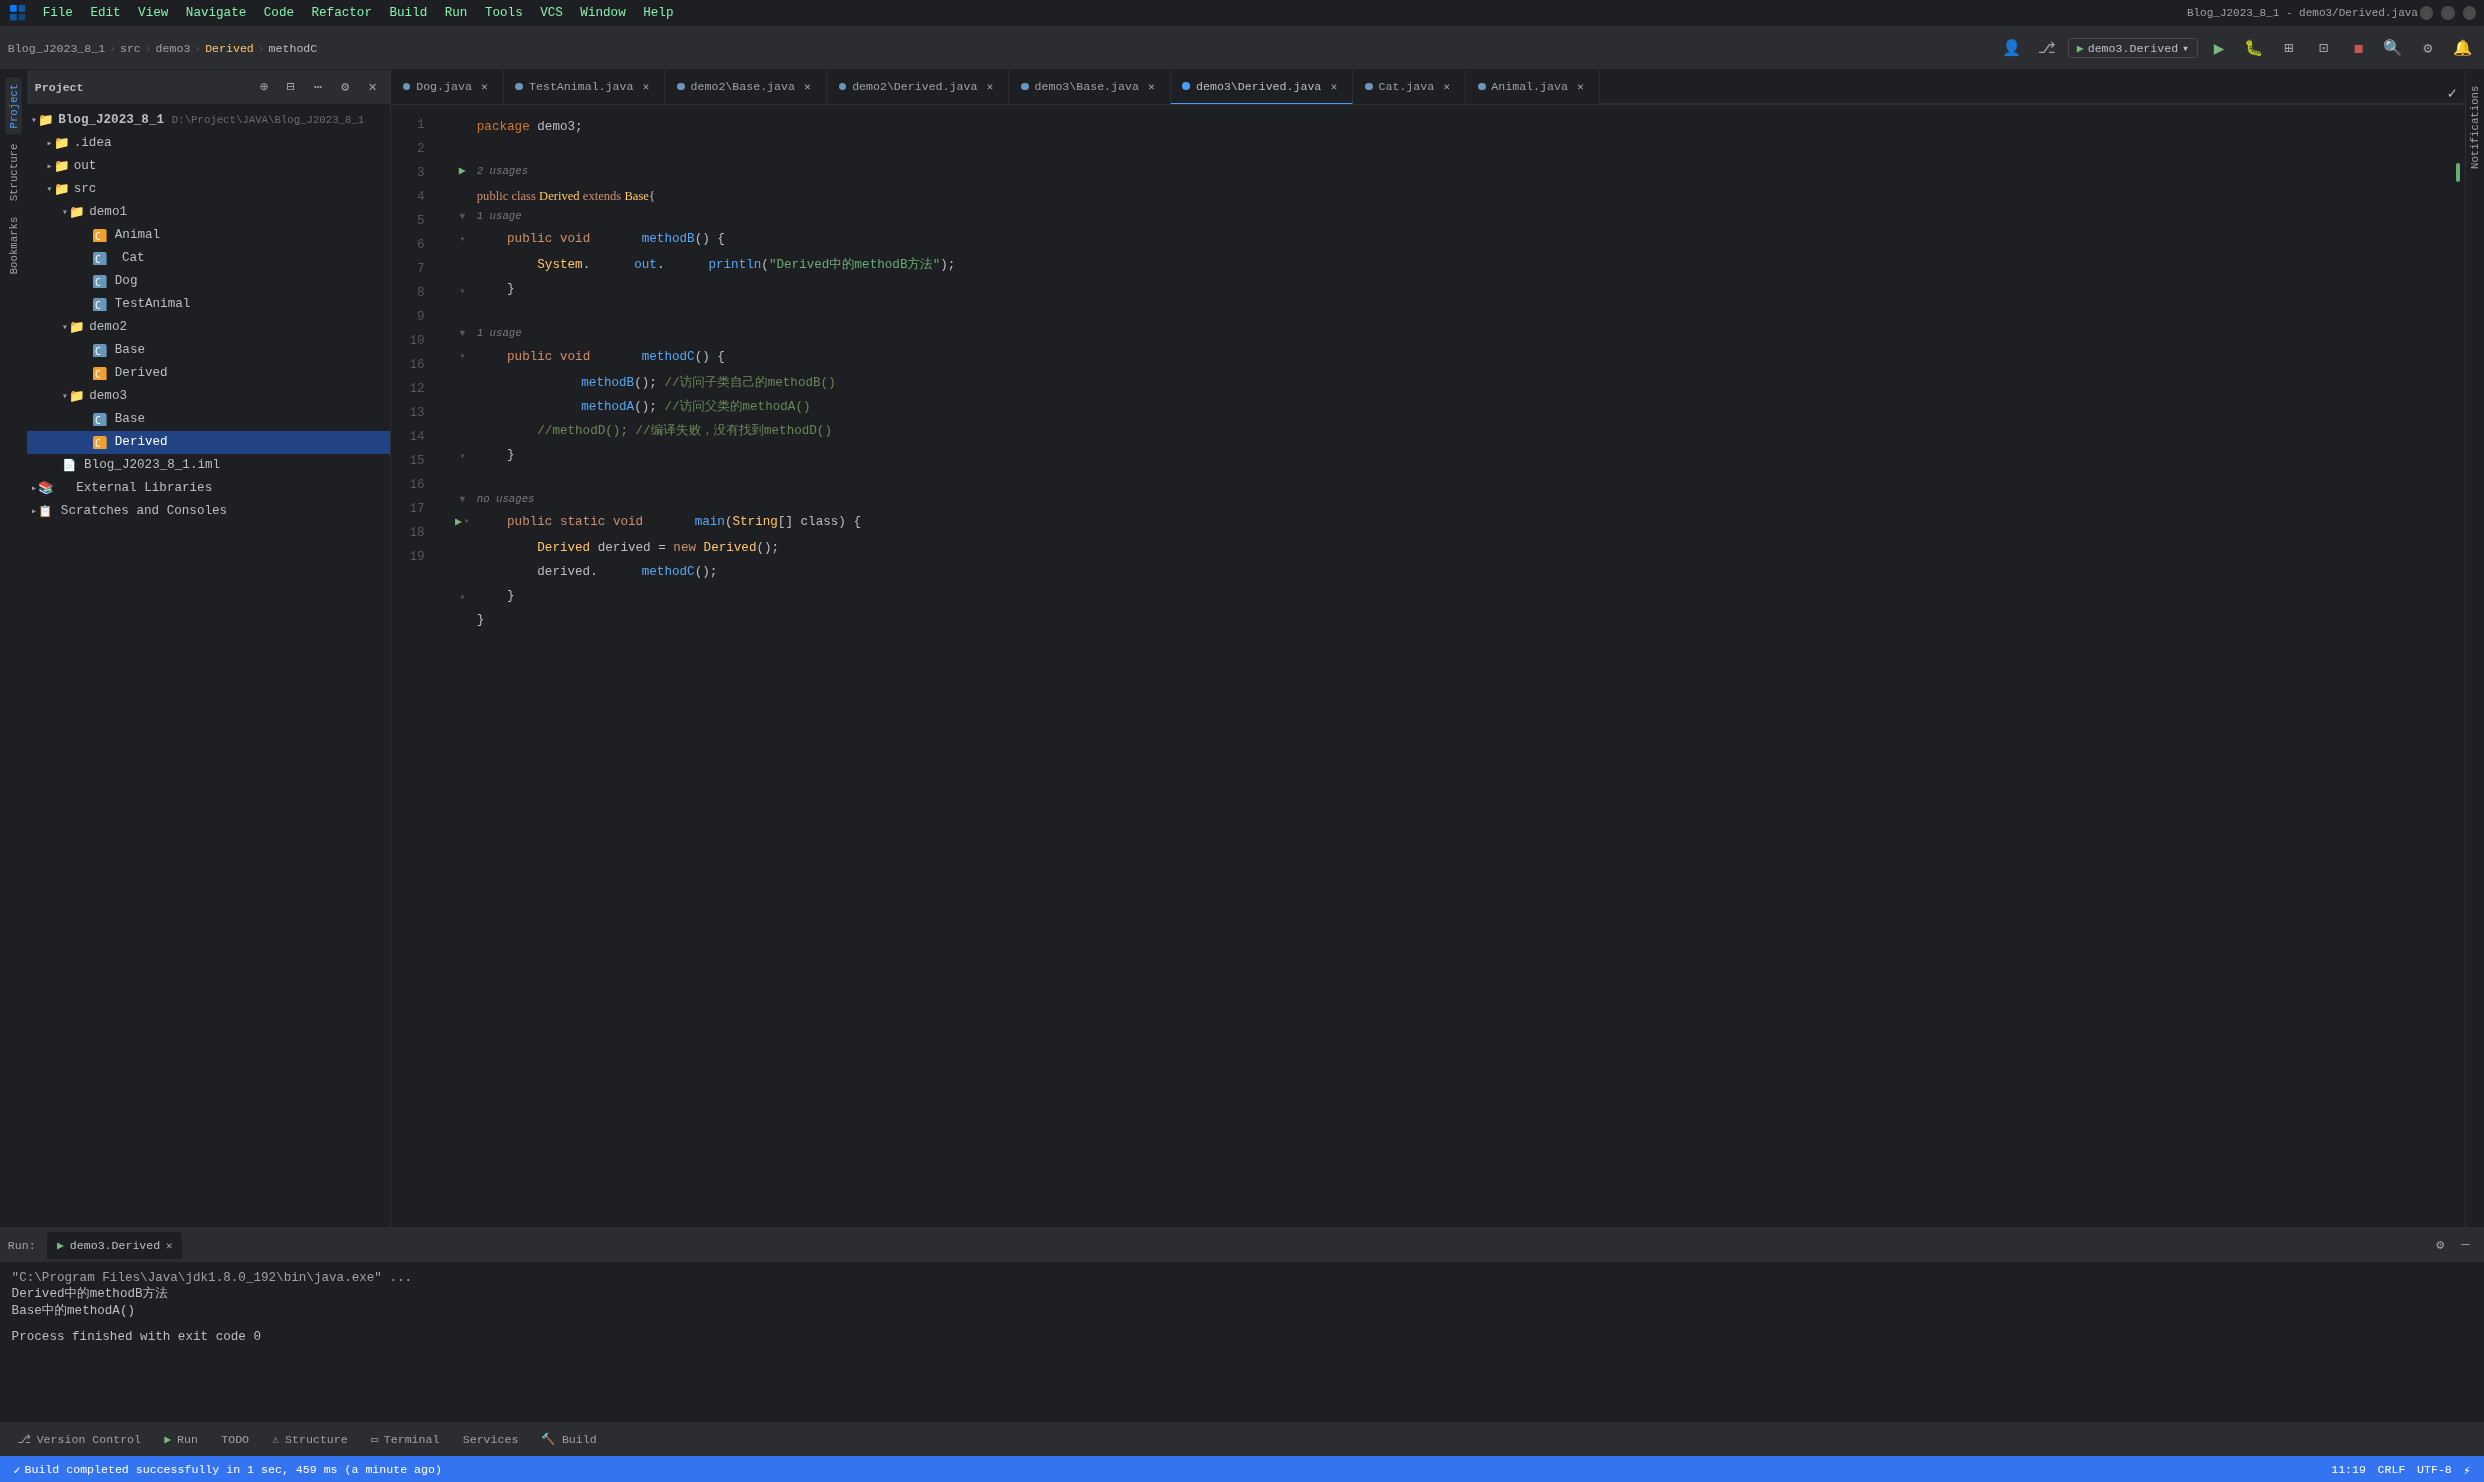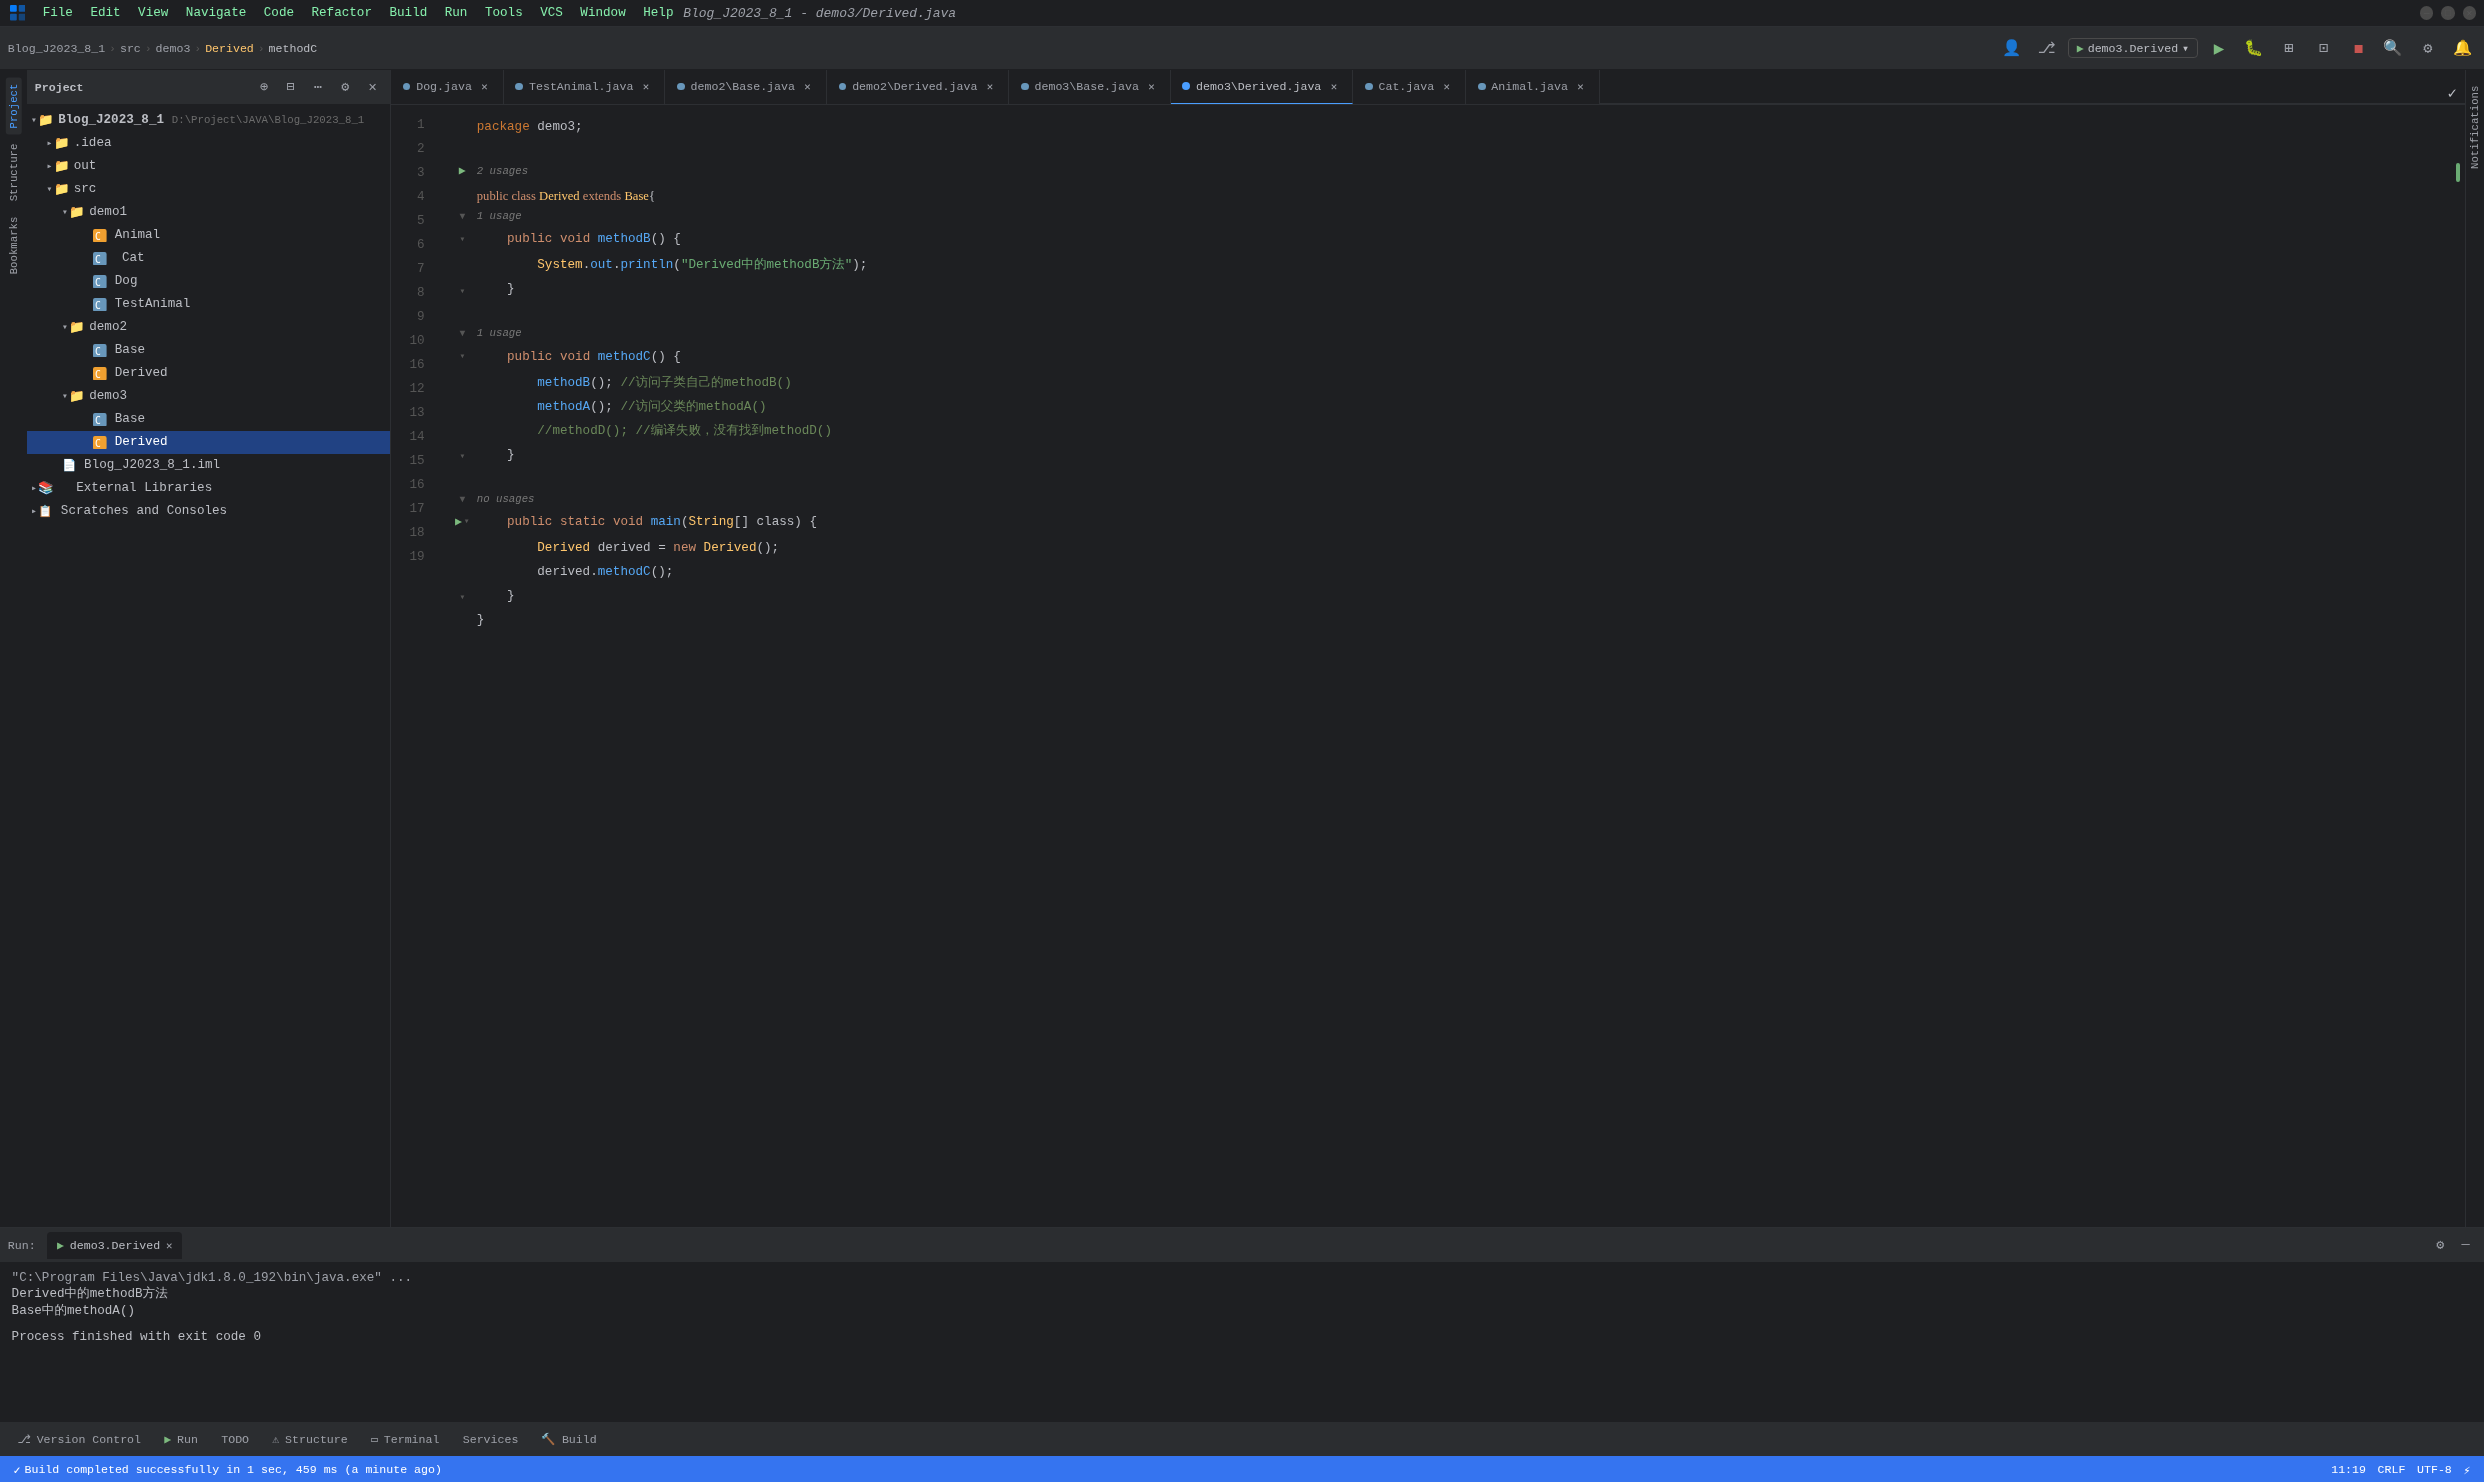--- a/index.html
+++ b/index.html
@@ -34,24 +34,23 @@
     }
     #menu-bar .menu-item {
       padding: 1.9px 7.8px;
       color: #86efac;
       font-size: 12.6px;
       cursor: pointer;
       border-radius: 2.9px;
     }
     #menu-bar .title-center {
       flex: 1;
-      text-align: left;
+      text-align: right;
       color: #9da0a8;
-      font-size: 13px;
-      font-style: italic;
+      font-size: 11px;
     }
     #menu-bar .window-controls {
       display: flex; gap: 7.8px;
       margin-left: auto;
     }
     #menu-bar .win-btn {
       width: 13.6px; height: 13.6px;
       border-radius: 50%;
       display: flex; align-items: center; justify-content: center;
       font-size: 9.7px; cursor: pointer; color: #555;
@@ -257,21 +256,21 @@
       color: #555;
       font-size: 9.7px;
       cursor: pointer;
     }
     .code-text { flex: 1; }
 
     
     .kw { color: #cf8e6d; } 
     .kw2 { color: #cc7832; } 
     .cls { color: #ffc66d; } 
-    .fn { color: #56a8f5; } 
+    .fn { color: #56a8f5; margin-left: 44px; } 
     .str { color: #6aab73; } 
     .cmt { color: #6a8759; } 
     .typ { color: #bcbec4; } 
     .usage { color: #787878; font-size: 10.7px; font-style: italic; }
 
     
     #right-gutter {
       width: 13.6px;
       background: #1e1f22;
       flex-shrink: 0;

